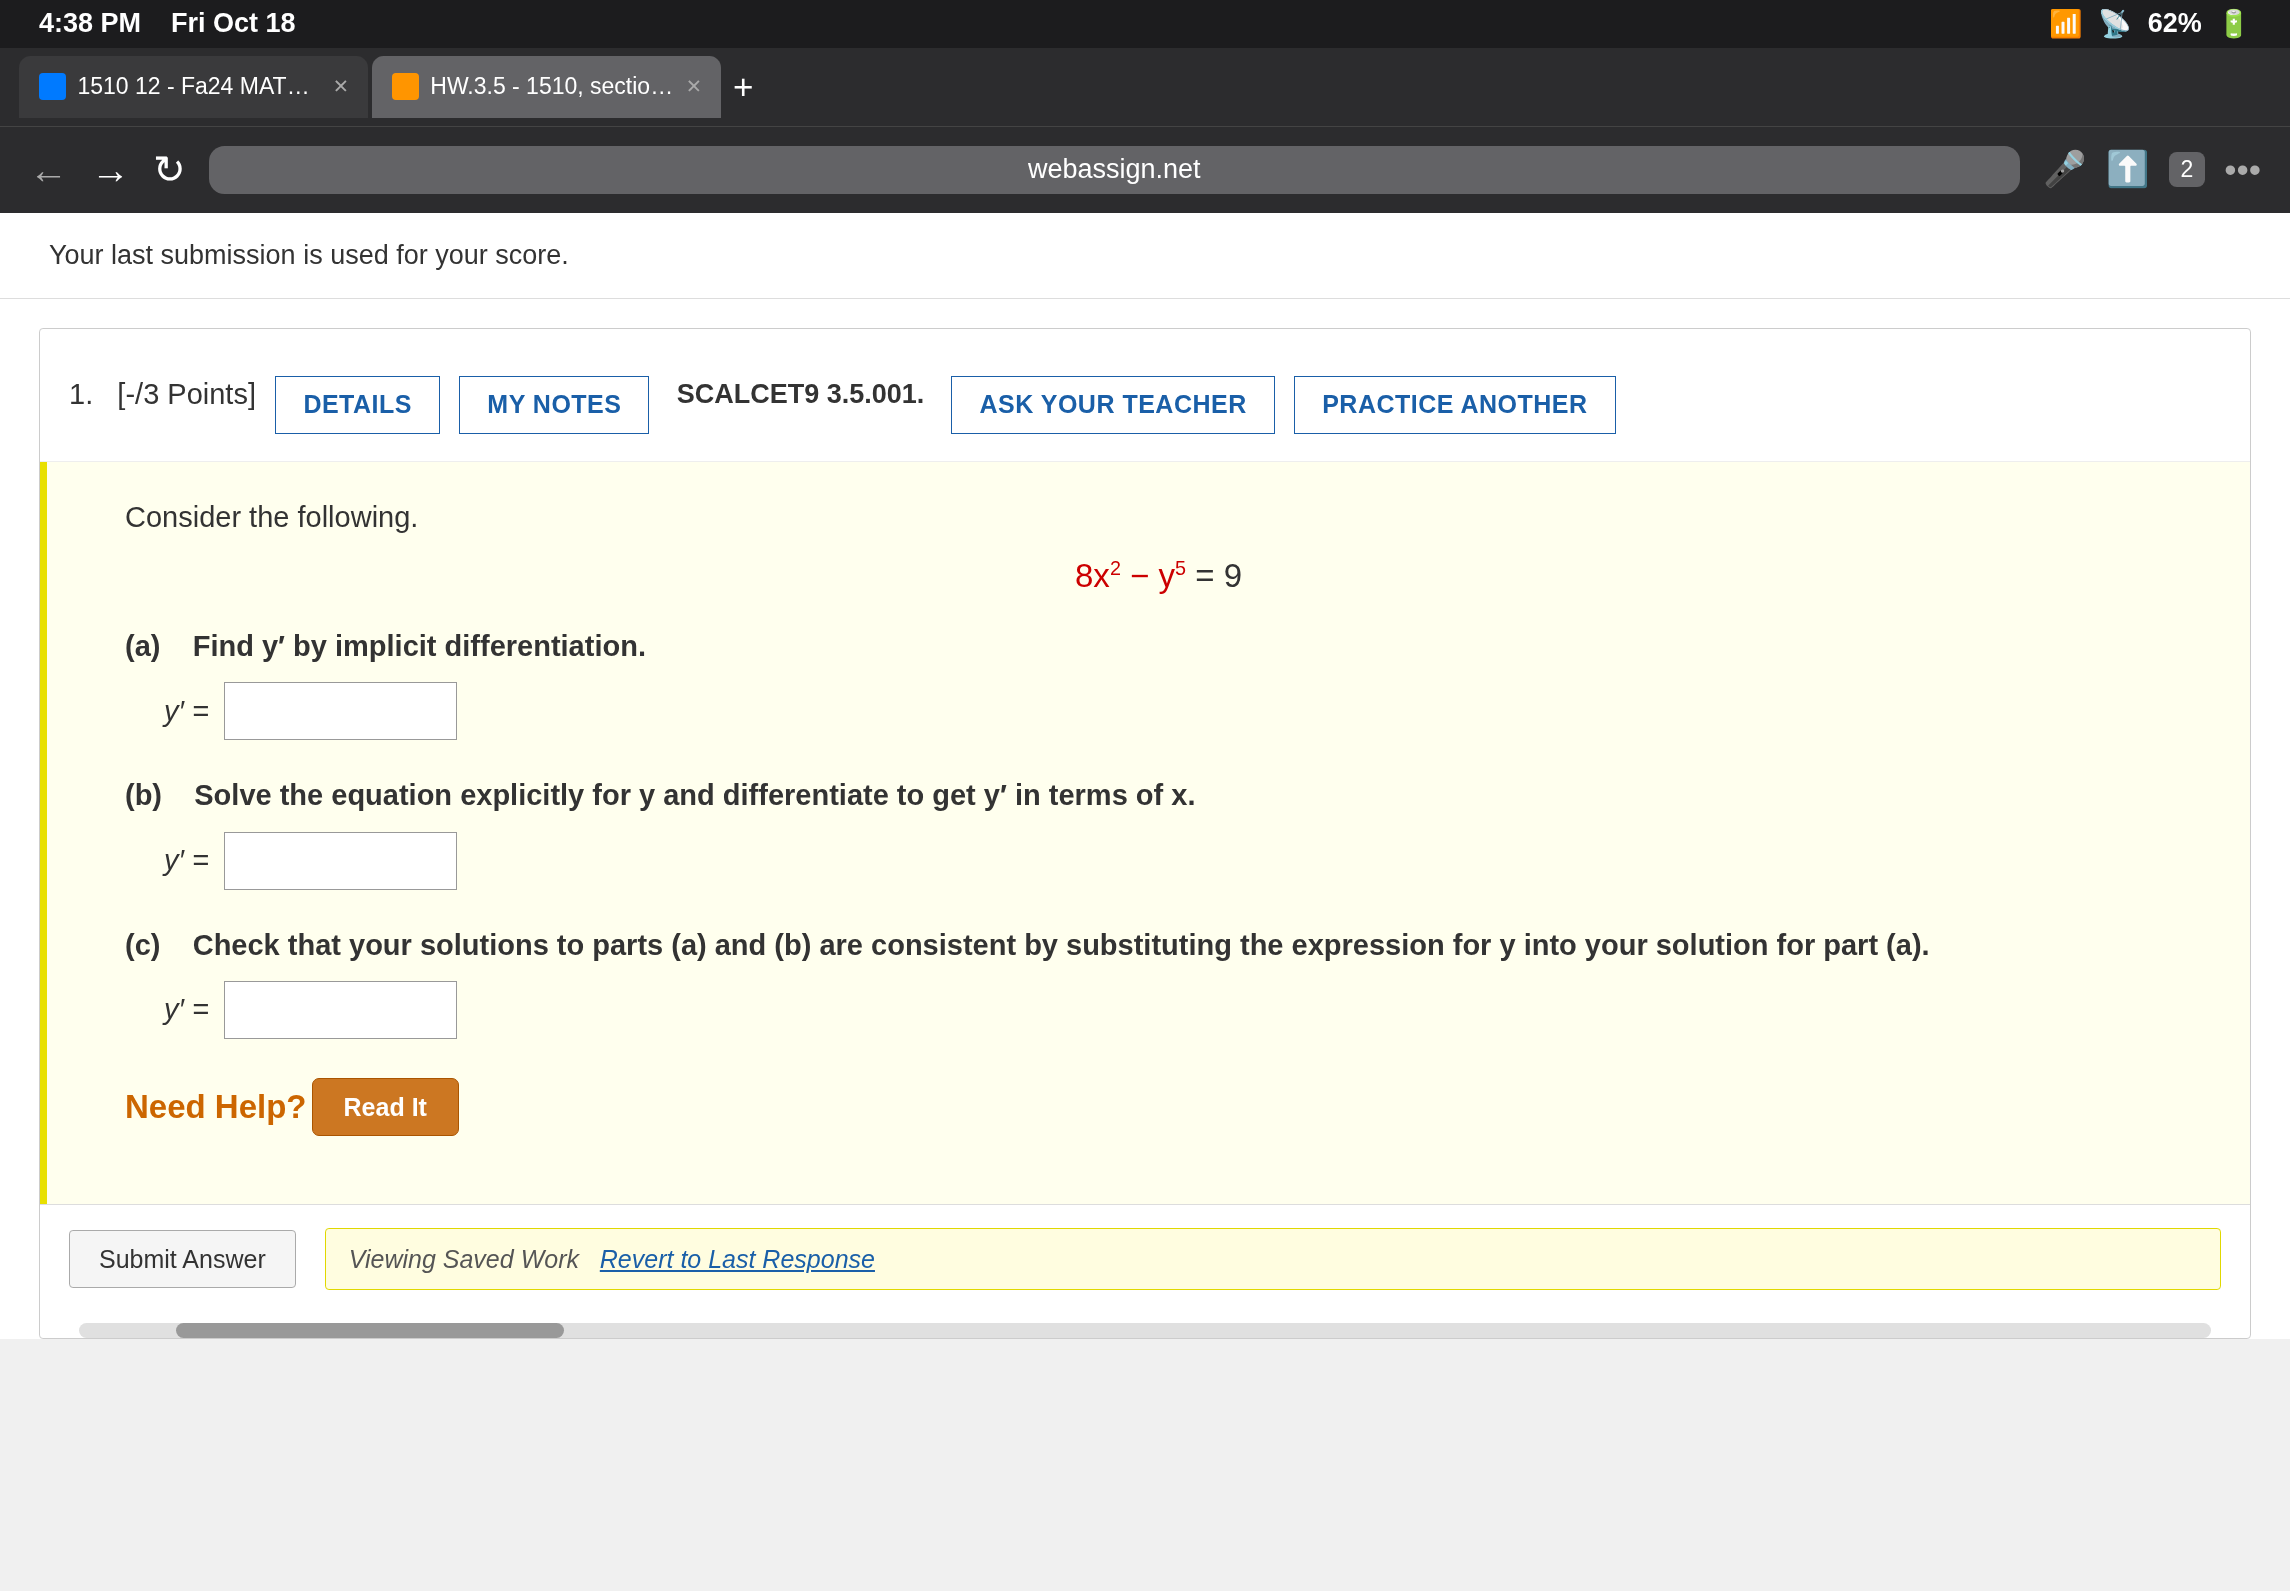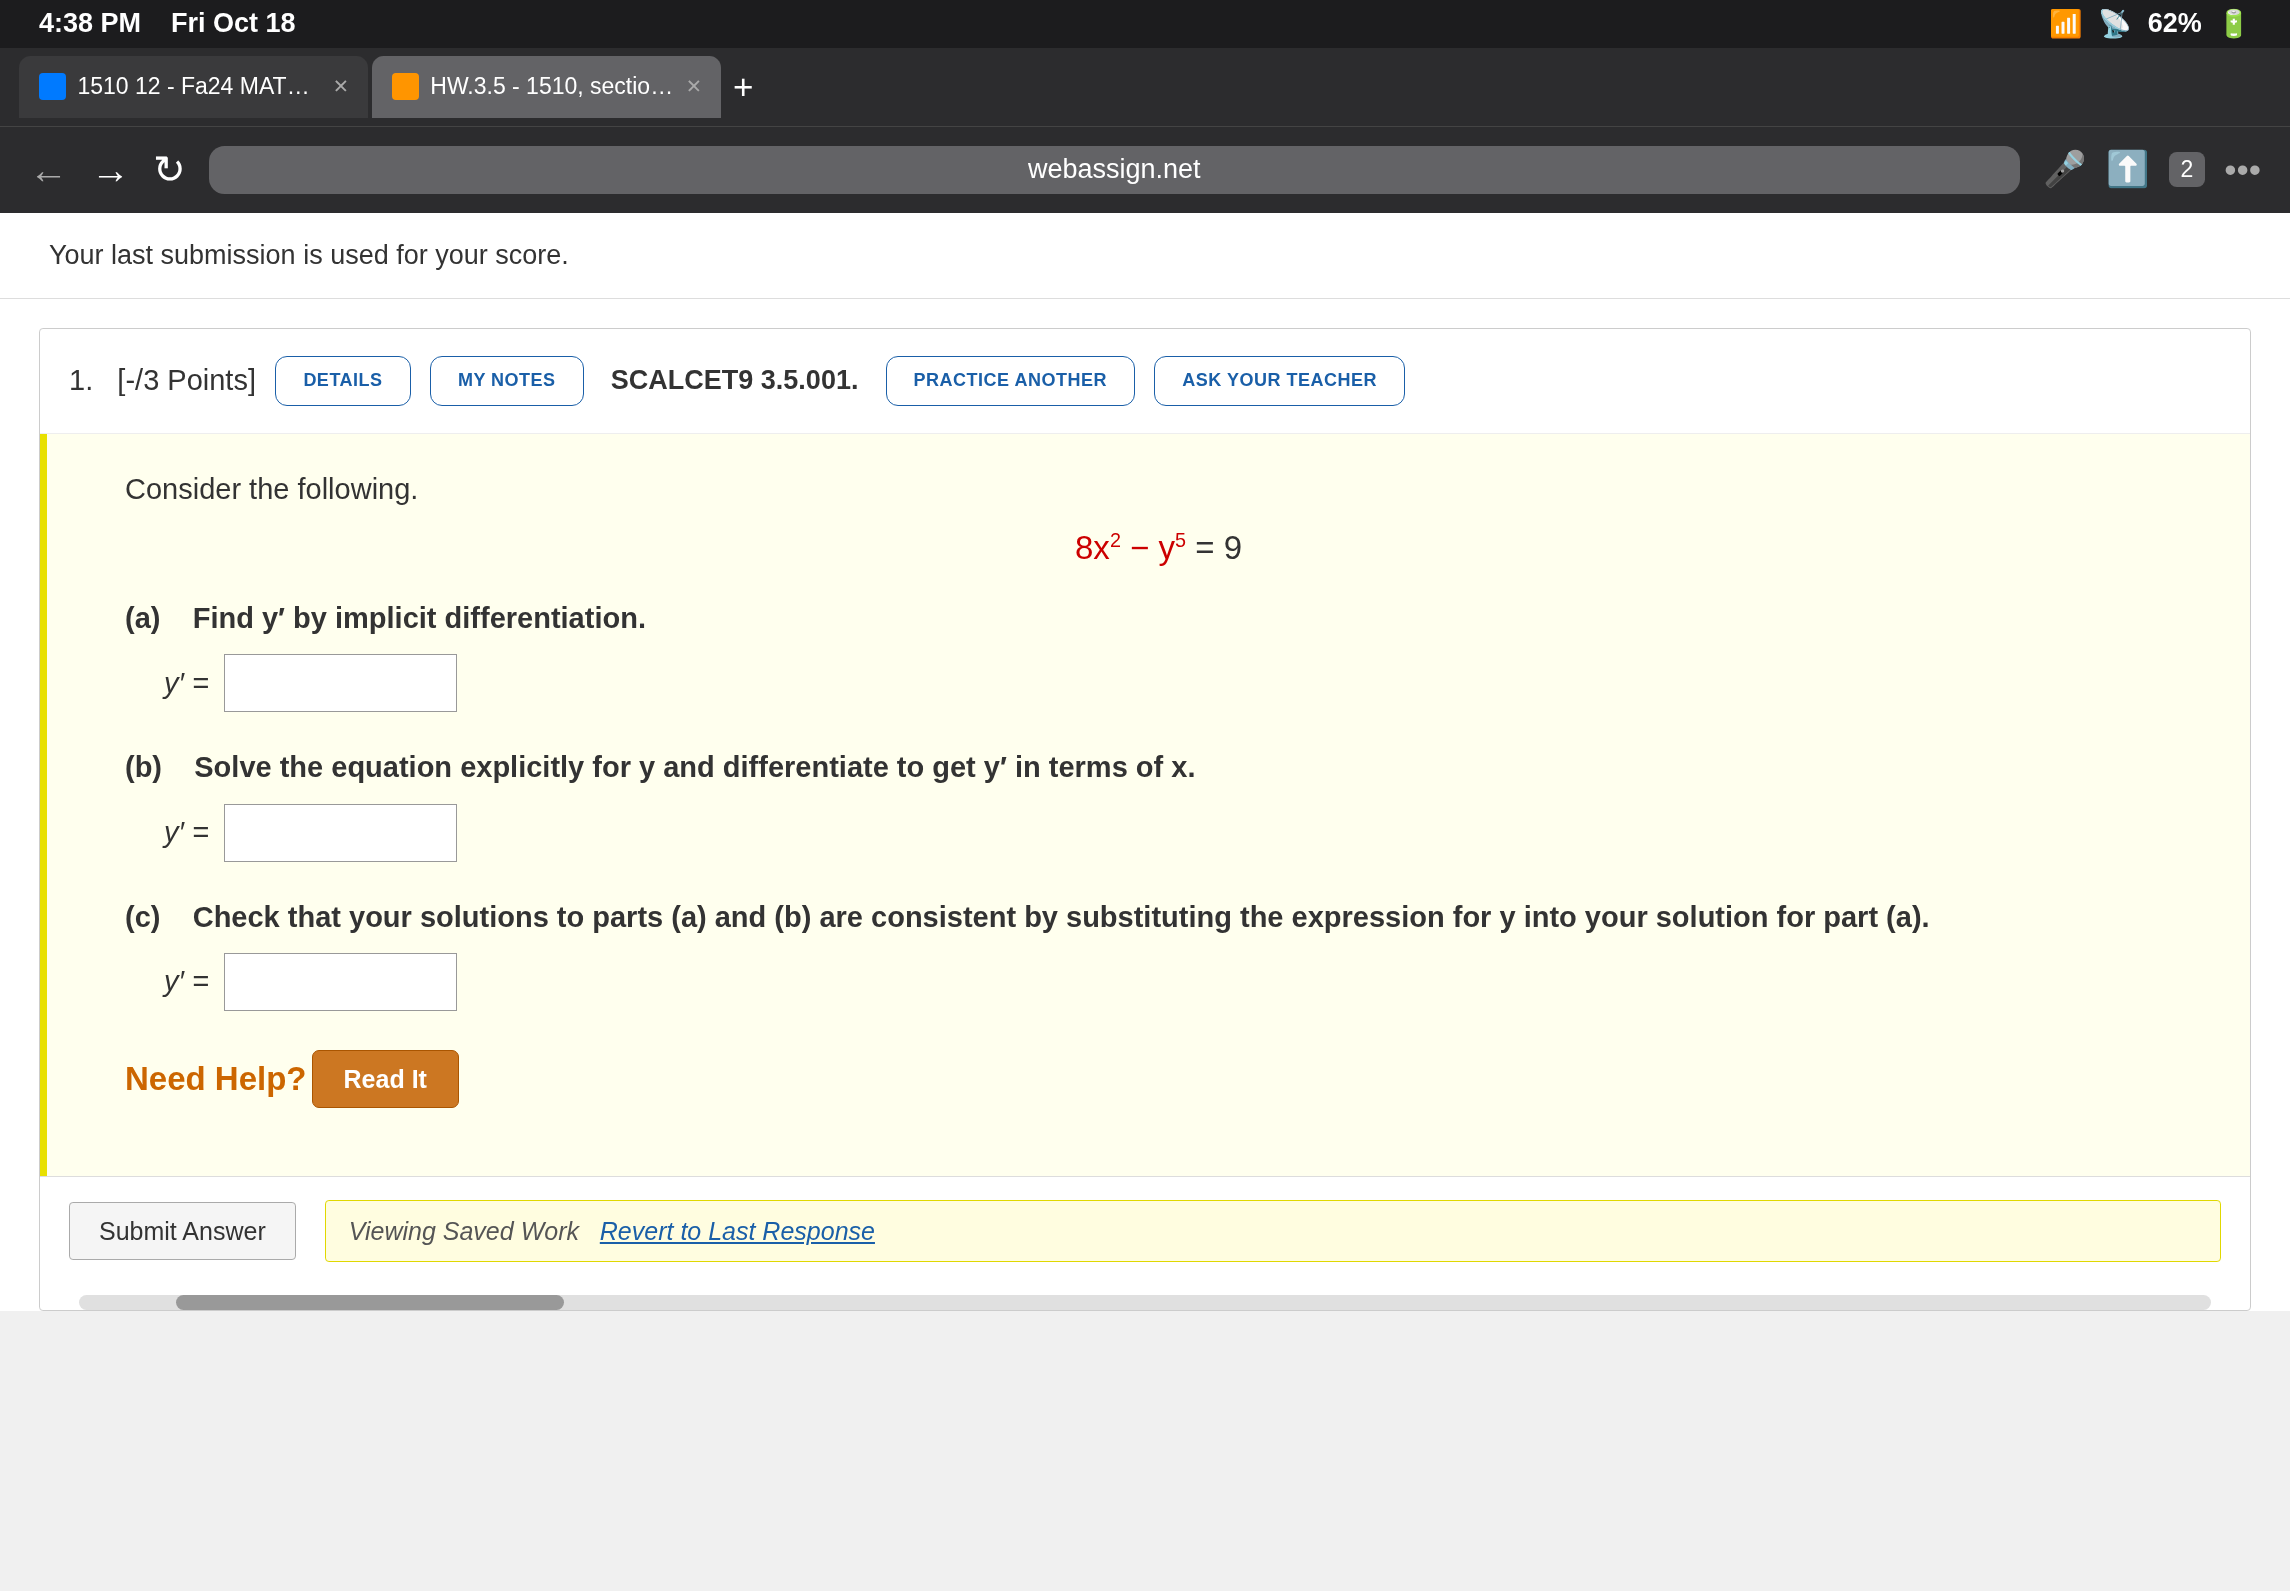--- a/index.html
+++ b/index.html
@@ -109,26 +109,27 @@
     .points-label {
       font-size: 29px;
       font-weight: normal;
       color: #333;
       white-space: nowrap;
     }
     .header-btn {
       border: 1.9px solid #1a5fa8;
       background: white;
       color: #1a5fa8;
-      font-size: 18px;
+      font-size: 25px;
       font-weight: bold;
       padding: 13.6px 27px;
-      border-radius: 12px;
+      border-radius: 0;
       cursor: pointer;
       letter-spacing: 0.5px;
+      margin-top: 20px;
     }
     .textbook-ref {
       font-size: 27px;
       color: #333;
       font-weight: 600;
       margin: 0 7.8px;
     }
 
     
     .problem-body {
@@ -313,22 +314,22 @@
 
     <div class="problem-header">
       <span class="points-label">
         <span>1.</span>
         &nbsp;
         <span>[-/3 Points]</span>
       </span>
       <button class="header-btn">DETAILS</button>
       <button class="header-btn">MY NOTES</button>
       <span class="textbook-ref">SCALCET9 3.5.001.</span>
+      <button class="header-btn">ASK YOUR TEACHER</button>
       <button class="header-btn">PRACTICE ANOTHER</button>
-      <button class="header-btn">ASK YOUR TEACHER</button>
     </div>
 
     <div class="problem-body">
 
       <p class="consider-text">Consider the following.</p>
 
       <div class="equation-block">
         <span class="eq-red">8x<sup>2</sup> − y<sup>5</sup></span>
         <span class="eq-black"> = 9</span>
       </div>

